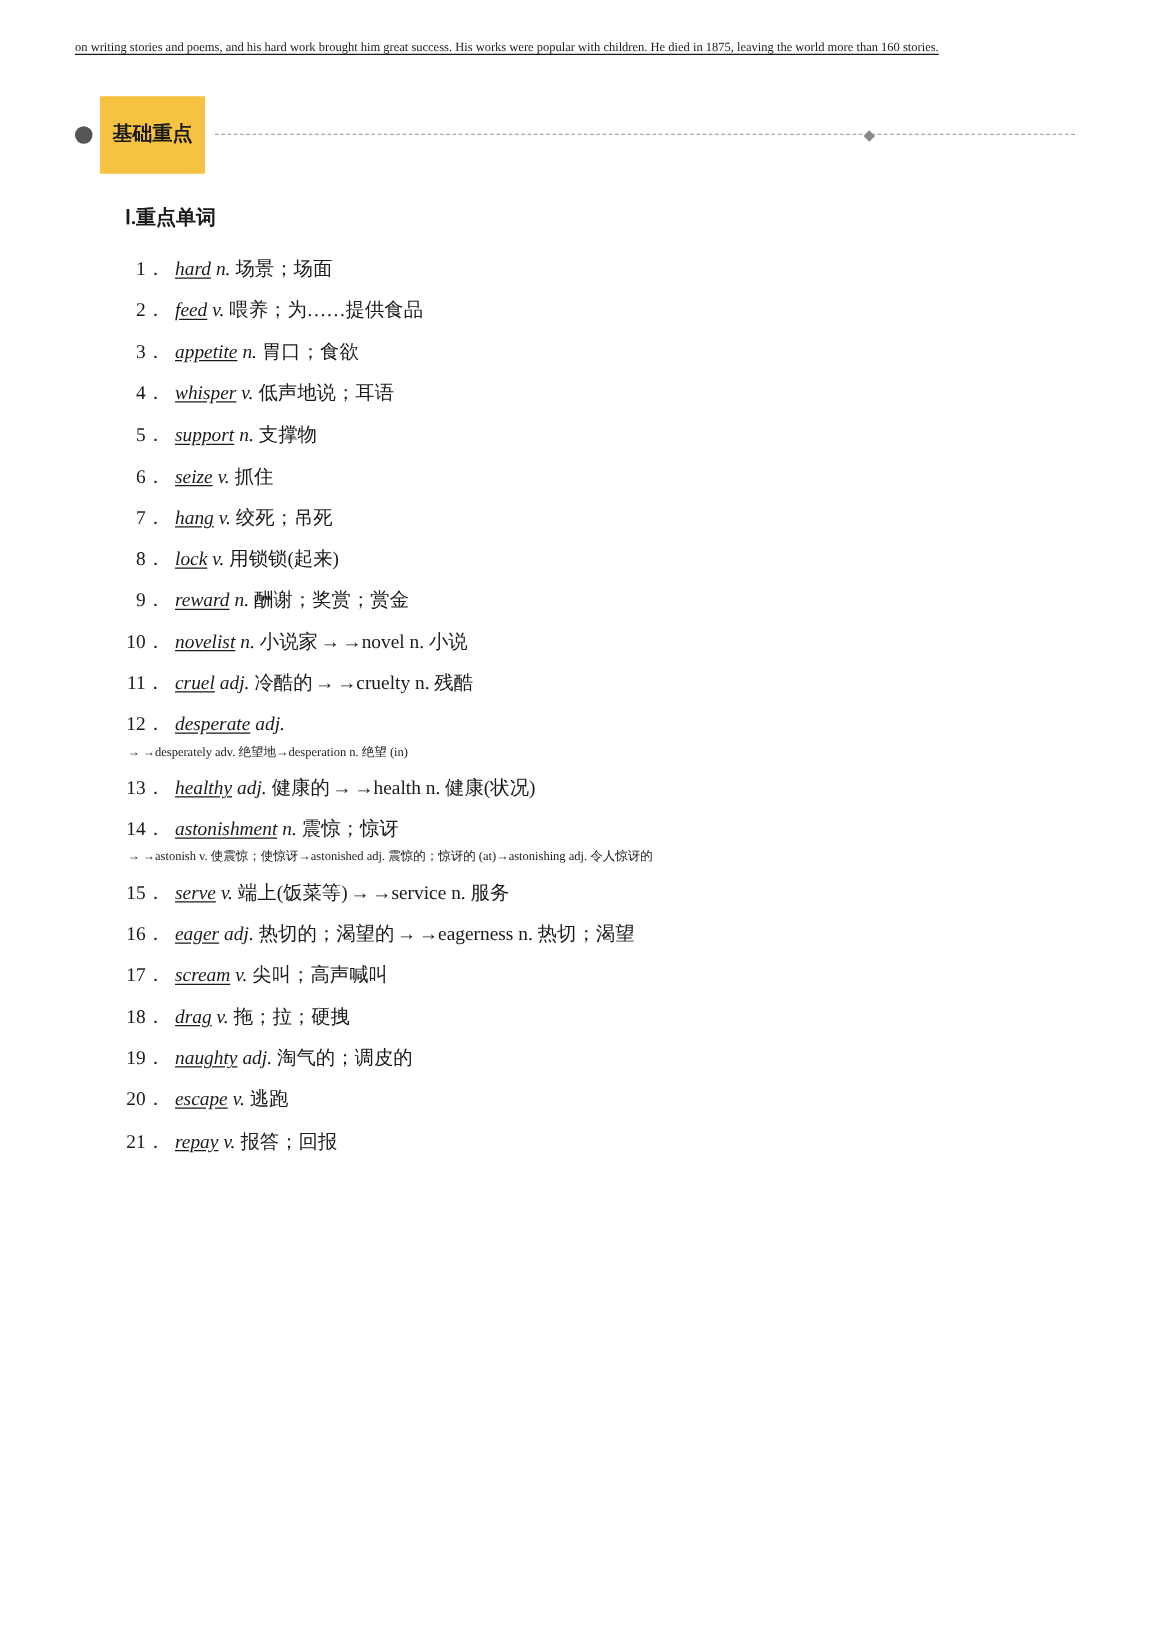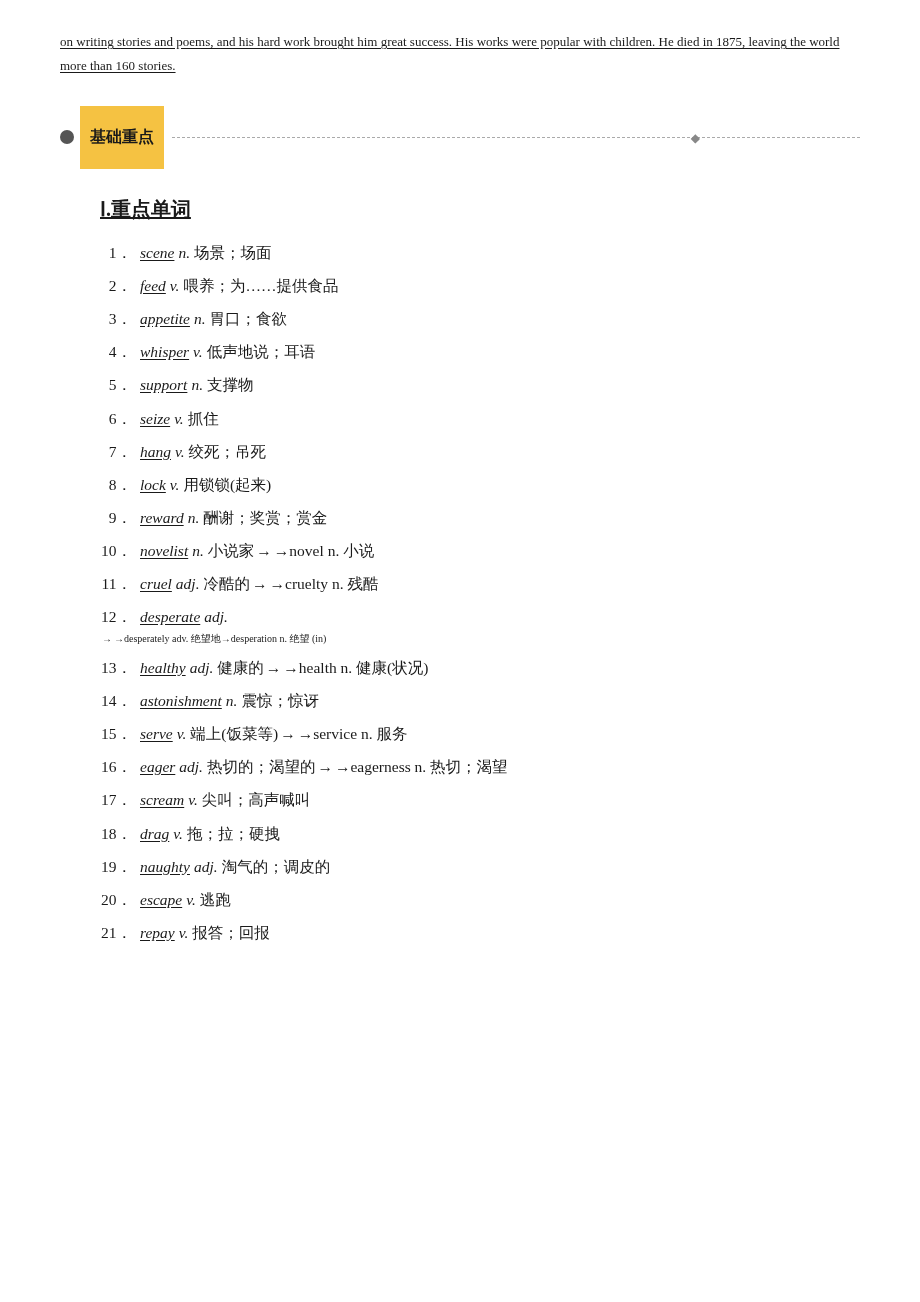--- a/index.html
+++ b/index.html
@@ -13,21 +13,21 @@
       font-family: "SimSun", "宋体", serif;
       font-size: 16px;
       color: #1a1a1a;
       width: 920px;
       min-height: 1302px;
       padding: 30px 60px 40px 60px;
       line-height: 1.8;
     }
 
     .intro-text {
-      font-size: 13px;
+      font-size: 10px;
       line-height: 1.85;
       text-decoration: underline;
       text-underline-offset: 2px;
       margin-bottom: 28px;
       color: #1a1a1a;
     }
 
     .section-header {
       display: flex;
       align-items: center;
@@ -68,23 +68,22 @@
       top: -9px;
       font-size: 12px;
       color: #888;
     }
 
     .vocab-section {
       padding-left: 40px;
     }
 
     .vocab-heading {
-      font-size: 20px;
+      font-size: 16px;
       font-weight: bold;
-      text-decoration: underline;
       margin-bottom: 12px;
       color: #1a1a1a;
     }
 
     .vocab-list {
       list-style: none;
       padding: 0;
     }
 
     .vocab-item {
@@ -151,21 +150,21 @@
   <div class="section-dot"></div>
   <div class="section-title-box">基础重点</div>
   <div class="section-dashes"></div>
 </div>
 
 <div class="vocab-section">
   <div class="vocab-heading">Ⅰ.重点单词</div>
   <ul class="vocab-list" id="vocab-list">
   <li class="vocab-item">
         <span class="vocab-num">1．</span>
-        <span class="vocab-word">scene</span>
+        <span class="vocab-word">hard</span>
         <span class="vocab-pos"> n.</span>
         <span class="vocab-def"> 场景；场面</span>
       </li>
       <li class="vocab-item">
         <span class="vocab-num">2．</span>
         <span class="vocab-word">feed</span>
         <span class="vocab-pos"> v.</span>
         <span class="vocab-def"> 喂养；为……提供食品</span>
       </li>
       <li class="vocab-item">
@@ -244,20 +243,23 @@
         <span class="arrow">→</span>
         <span class="vocab-def">→health n.  健康(状况)</span>
       </li>
       <li class="vocab-item-multi">
         <div class="first-line">
         <span class="vocab-num">14．</span>
         <span class="vocab-word">astonishment</span>
         <span class="vocab-pos">n.</span>
         <span class="vocab-def"> 震惊；惊讶</span>
       </div>
+        <span class="second-line">
+          <span class="arrow">→</span>→astonish v. 使震惊；使惊讶→astonished adj. 震惊的；惊讶的 (at)→astonishing adj. 令人惊讶的
+        </span>
       </li>
       <li class="vocab-item">
         <span class="vocab-num">15．</span>
         <span class="vocab-word">serve</span>
         <span class="vocab-pos"> v.</span>
         <span class="vocab-def"> 端上(饭菜等)</span>
         <span class="arrow">→</span>
         <span class="vocab-def">→service n. 服务</span>
       </li>
       <li class="vocab-item">

